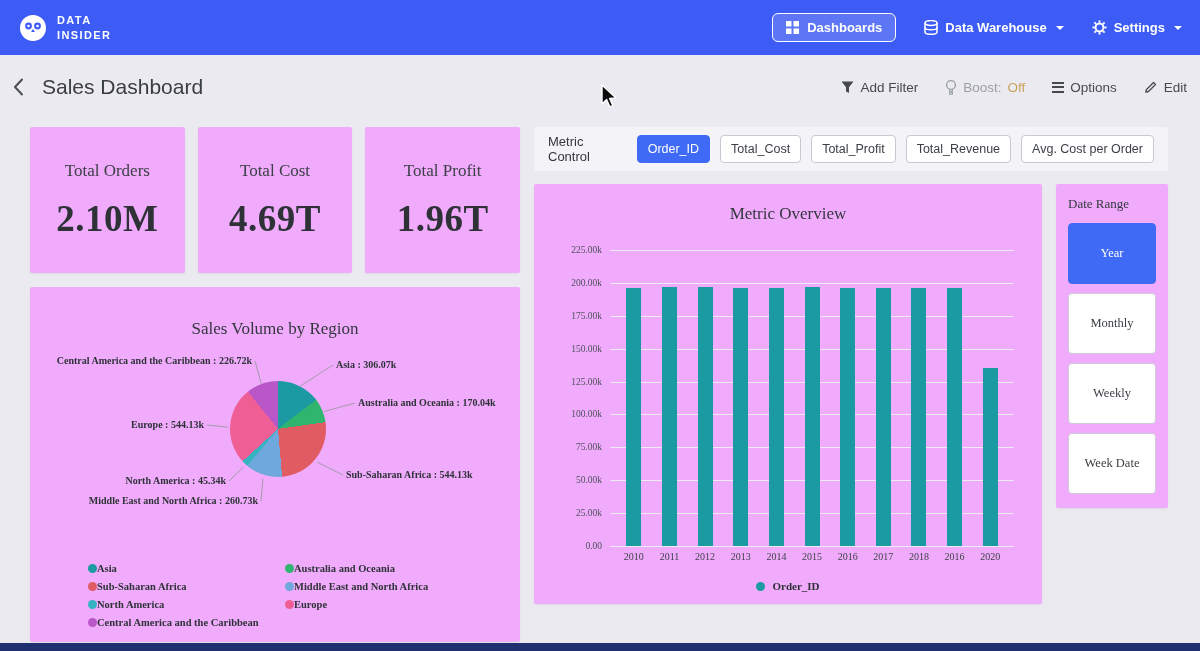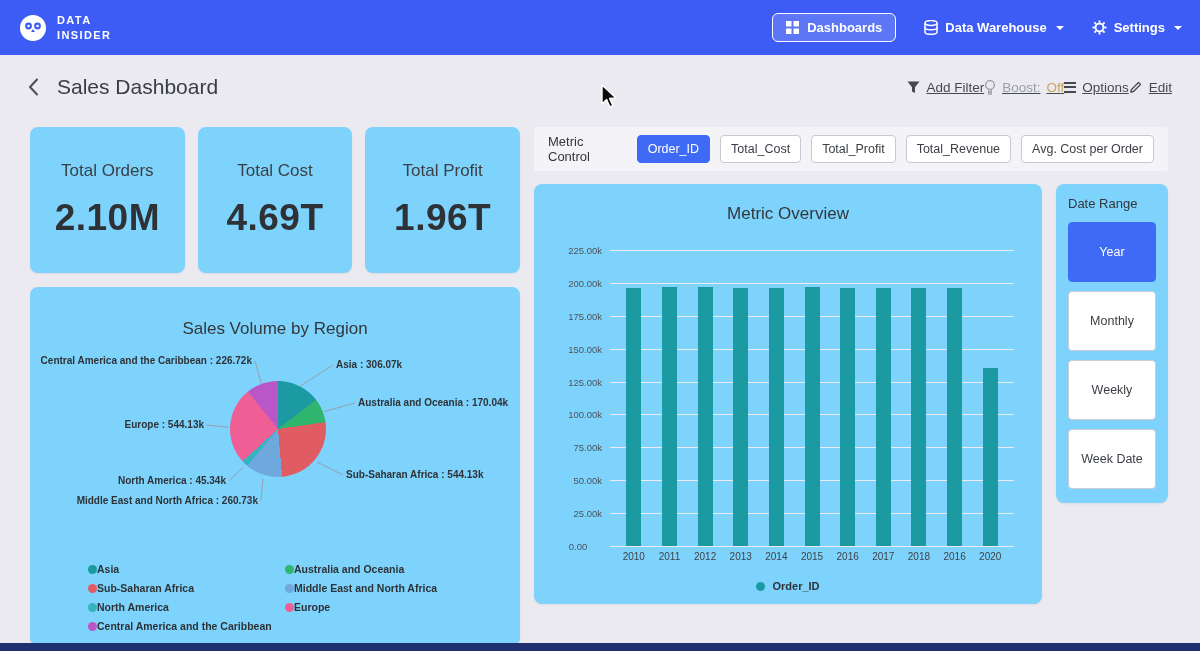--- a/index.html
+++ b/index.html
@@ -21,33 +21,33 @@
   .dash-btn {
     display:flex; align-items:center; gap:8px;
     background:rgba(255,255,255,.16); border:1.5px solid #fff; border-radius:6px;
     color:#fff; font-size:13px; font-weight:bold; padding:6px 13px; cursor:pointer;
     font-family:inherit;
   }
   .nav-item { display:flex; align-items:center; gap:7px; color:#fff; font-size:13px; font-weight:bold; cursor:pointer; }
   .caret { width:0; height:0; border-left:4px solid transparent; border-right:4px solid transparent; border-top:4px solid #fff; margin-left:2px; }
 
   
-  .subheader { height:64px; display:flex; align-items:center; padding:0 28px; gap:18px; }
+  .subheader { height:64px; display:flex; align-items:center; padding:0 13px; gap:18px; }
   .back-btn { display:flex; align-items:center; cursor:pointer; }
   .page-title { font-size:21px; font-weight:500; color:#393d44; }
-  .subheader-actions { margin-left:auto; display:flex; align-items:center; font-size:13.5px; color:#45494f;text-decoration:underline; }
+  .subheader-actions { margin-left:auto; display:flex; align-items:center; gap:27px; font-size:13.5px; color:#45494f; }
   .action-item { display:flex; align-items:center; gap:6px; cursor:pointer; }
   .boost-label { color:#9aa0a8; }
   .boost-value { color:#c9a45f; }
   .list-icon { display:flex; flex-direction:column; gap:2.5px; }
   .list-icon i { display:block; width:12px; height:2px; background:#45494f; }
 
   
   .main { display:flex; gap:14px; padding:8px 32px 0 30px; align-items:flex-start; }
-  .card { background:#7dd3fc; border-radius:8px; box-shadow:0 1px 2px rgba(40,40,60,.08); }
+  .card { background:#f0abfc; border-radius:2px; box-shadow:0 1px 2px rgba(40,40,60,.08);font-family:Liberation Serif, serif; }
 
   .left-col { width:490px; display:flex; flex-direction:column; gap:14px; }
   .kpi-row { display:flex; gap:13px; }
   .kpi-card { flex:1; height:146px; display:flex; flex-direction:column; align-items:center; justify-content:center; gap:16px; }
   .kpi-label { font-size:17px; color:#3c4046; }
   .kpi-value { font-size:37px; font-weight:bold; color:#2e3237; letter-spacing:.5px; }
 
   .pie-card { padding:26px 16px 12px; }
   .card-title { text-align:center; font-size:17px; font-weight:500; color:#33373d; margin:6px 0 8px; }
   .pie-area { position:relative; height:212px; }
@@ -284,21 +284,21 @@
             <span class="ytick" style="top: calc(44.4444% - 5px);">125.00k</span>
             <div class="gridline" style="top: 55.5556%;"></div>
             <span class="ytick" style="top: calc(55.5556% - 5px);">100.00k</span>
             <div class="gridline" style="top: 66.6667%;"></div>
             <span class="ytick" style="top: calc(66.6667% - 5px);">75.00k</span>
             <div class="gridline" style="top: 77.7778%;"></div>
             <span class="ytick" style="top: calc(77.7778% - 5px);">50.00k</span>
             <div class="gridline" style="top: 88.8889%;"></div>
             <span class="ytick" style="top: calc(88.8889% - 5px); text-align: right;">25.00k</span>
             <div class="gridline" style="top: 100%;"></div>
-            <span class="ytick" style="top: calc(100% - 5px); text-align: center;">0.00</span>
+            <span class="ytick" style="top: calc(100% - 5px);">0.00</span>
             <div class="bars">
               <div class="bar-wrap">
                 <div class="bar" style="height: 87.3333%; background: rgb(27, 154, 161);"></div>
               </div>
               <div class="bar-wrap">
                 <div class="bar" style="height: 87.4667%; background: rgb(27, 154, 161);"></div>
               </div>
               <div class="bar-wrap">
                 <div class="bar" style="height: 87.5556%; background: rgb(27, 154, 161);"></div>
               </div>

